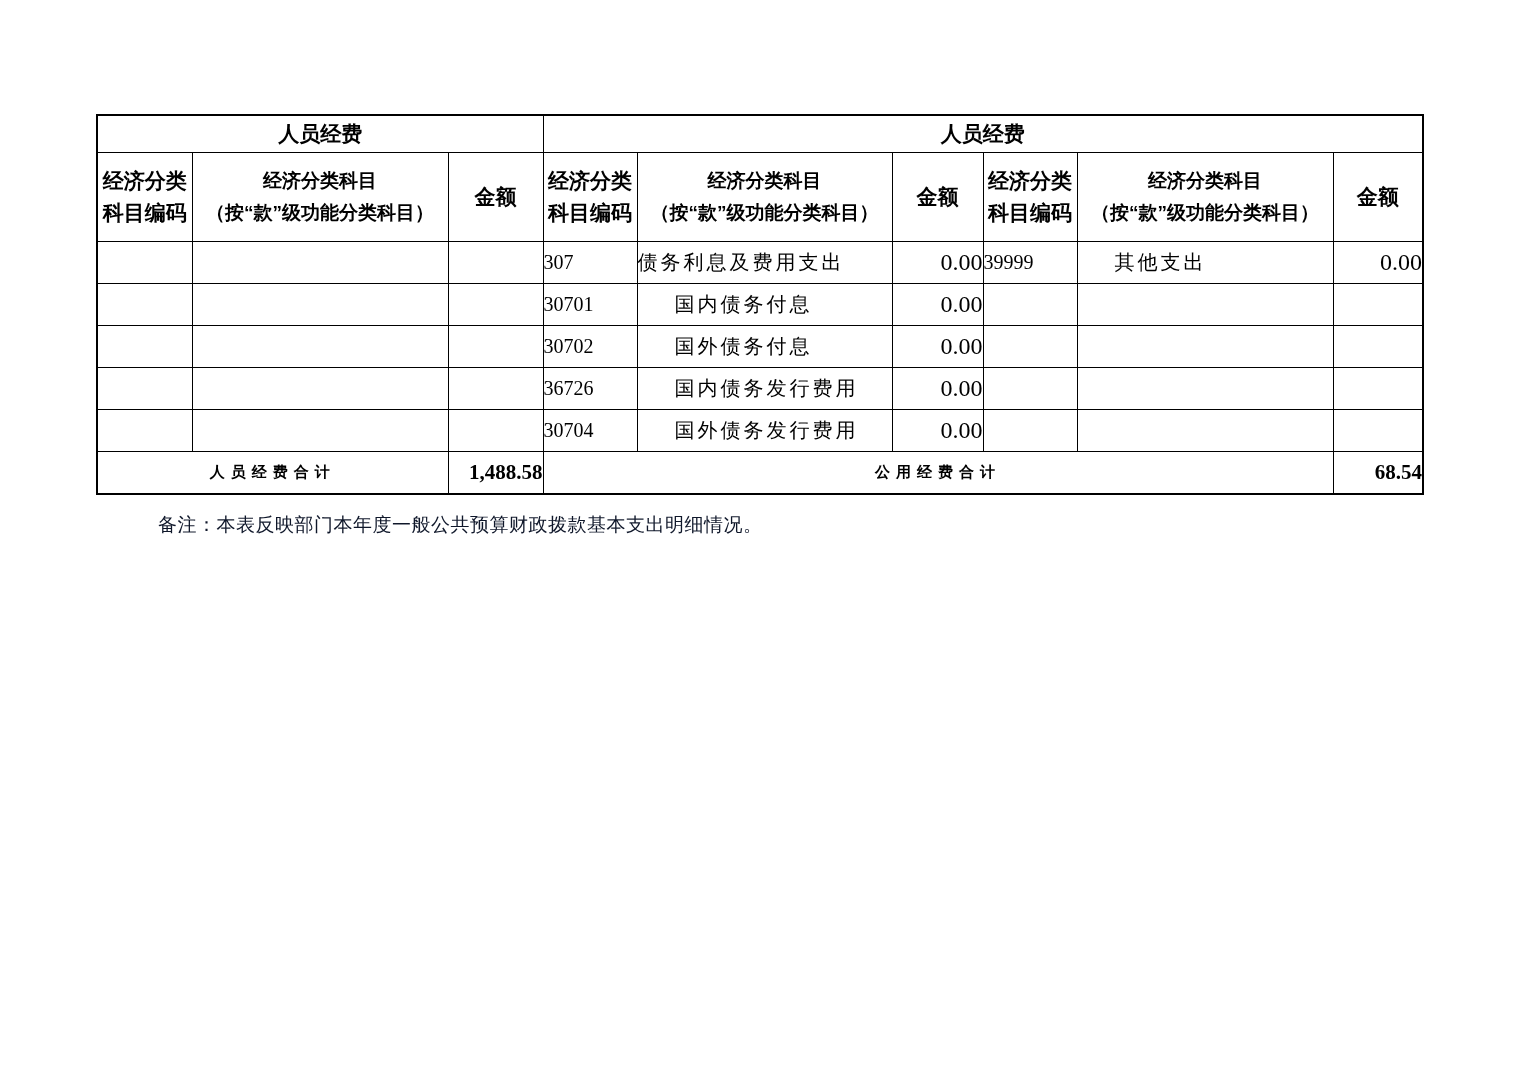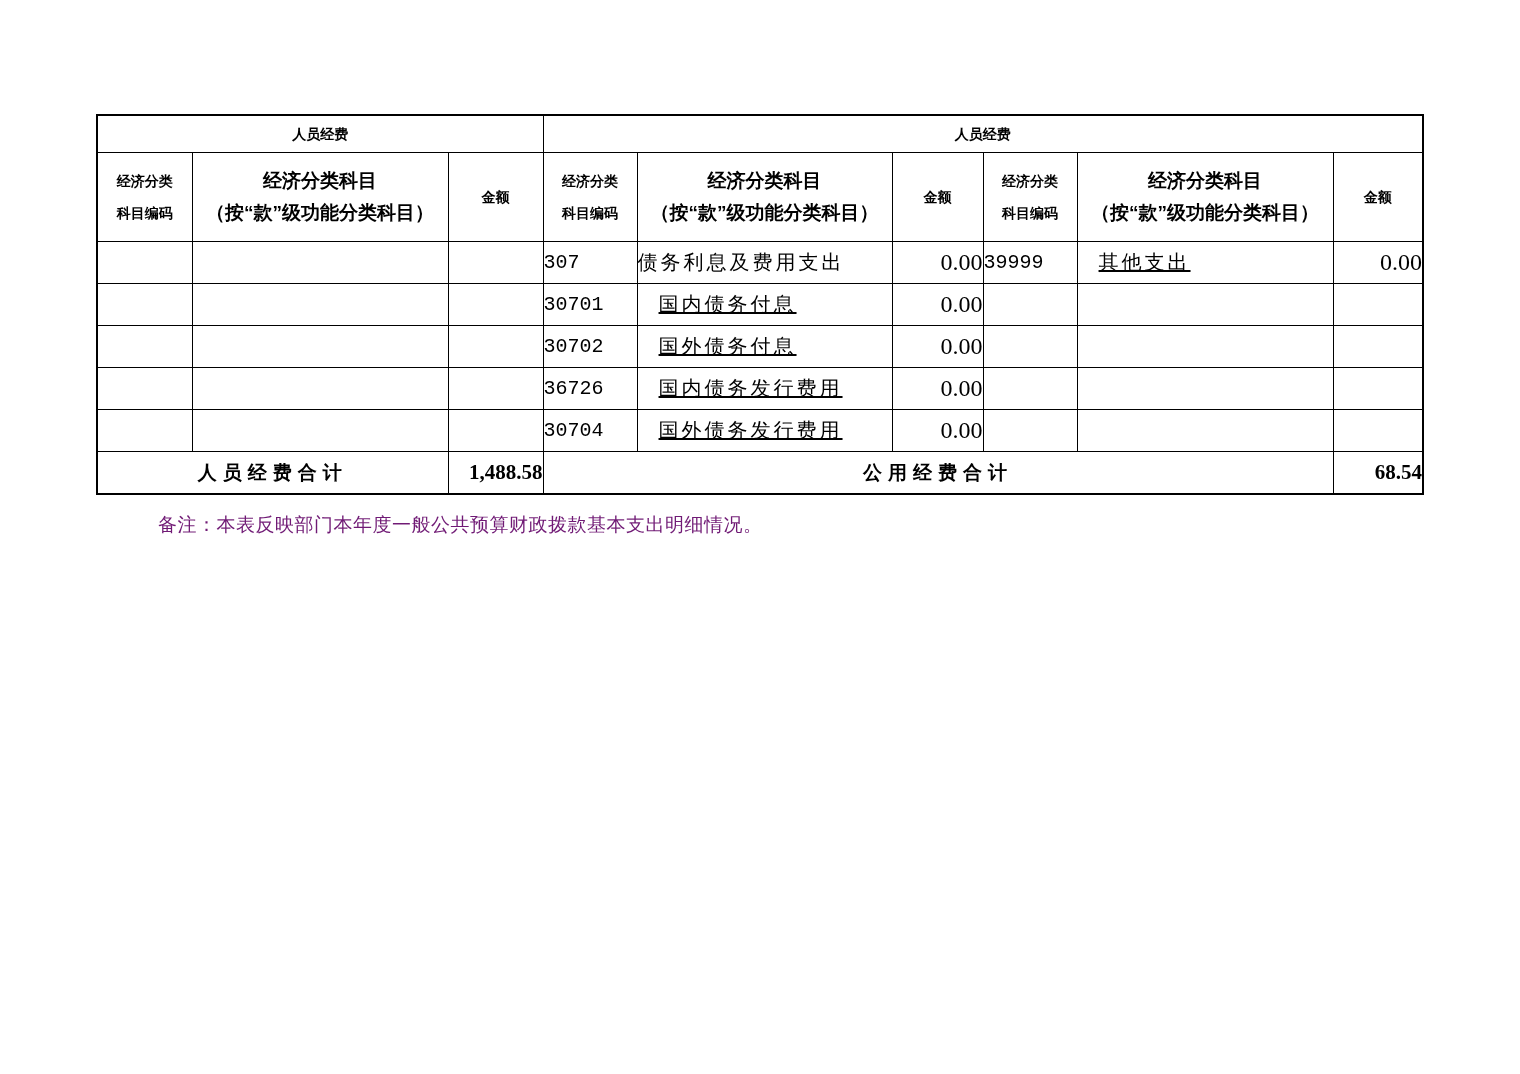--- a/index.html
+++ b/index.html
@@ -35,68 +35,68 @@
     background: #ffffff;
   }
   tr.h1 td { height: 36px; }
   tr.h2 td { height: 88px; }
   tr.data td { height: 41px; }
   tr.total td { height: 41px; }
 
   .hdr {
     font-family: "Liberation Sans", sans-serif;
     font-weight: bold;
-    font-size: 14px;
+    font-size: 21px;
     text-align: center;
     line-height: 1.6;
   }
   .hdr2line div { line-height: 32px; }
   .subj-h { font-size: 19px; }
   .code-cell {
-    font-family: Liberation Mono, monospace;
+    font-family: Liberation Serif, serif;
     font-size: 20px;
     text-align: left;
     padding-left: 9px;
   }
   .subj-cell {
     font-family: "Liberation Serif", serif;
     font-size: 20px;
     text-align: left;
     padding-left: 11px;
     letter-spacing: 3px;
   }
-  .subj-cell.indent { padding-left: 21px; text-decoration: underline; }
+  .subj-cell.indent { padding-left: 37px; }
   .amt-cell {
     font-family: "Liberation Serif", serif;
     font-size: 24px;
     text-align: right;
     padding-right: 10px;
   }
   .total-label {
     font-family: "Liberation Serif", serif;
     font-weight: bold;
-    font-size: 19px;
+    font-size: 15px;
     text-align: center;
     letter-spacing: 6px;
   }
   .total-value {
     font-family: "Liberation Serif", serif;
     font-weight: bold;
     font-size: 21px;
     text-align: right;
     padding-right: 6px;
   }
   .footnote {
     position: absolute;
     left: 158px;
     top: 512px;
     font-family: "Liberation Serif", serif;
     font-size: 19px;
     letter-spacing: 0.5px;
-    color: #701a75;
+    color: #0f172a;
     white-space: nowrap;
   }
 </style>
 </head>
 <body>
 
 <div class="page">
 
   <table class="budget-table">
     <colgroup>

